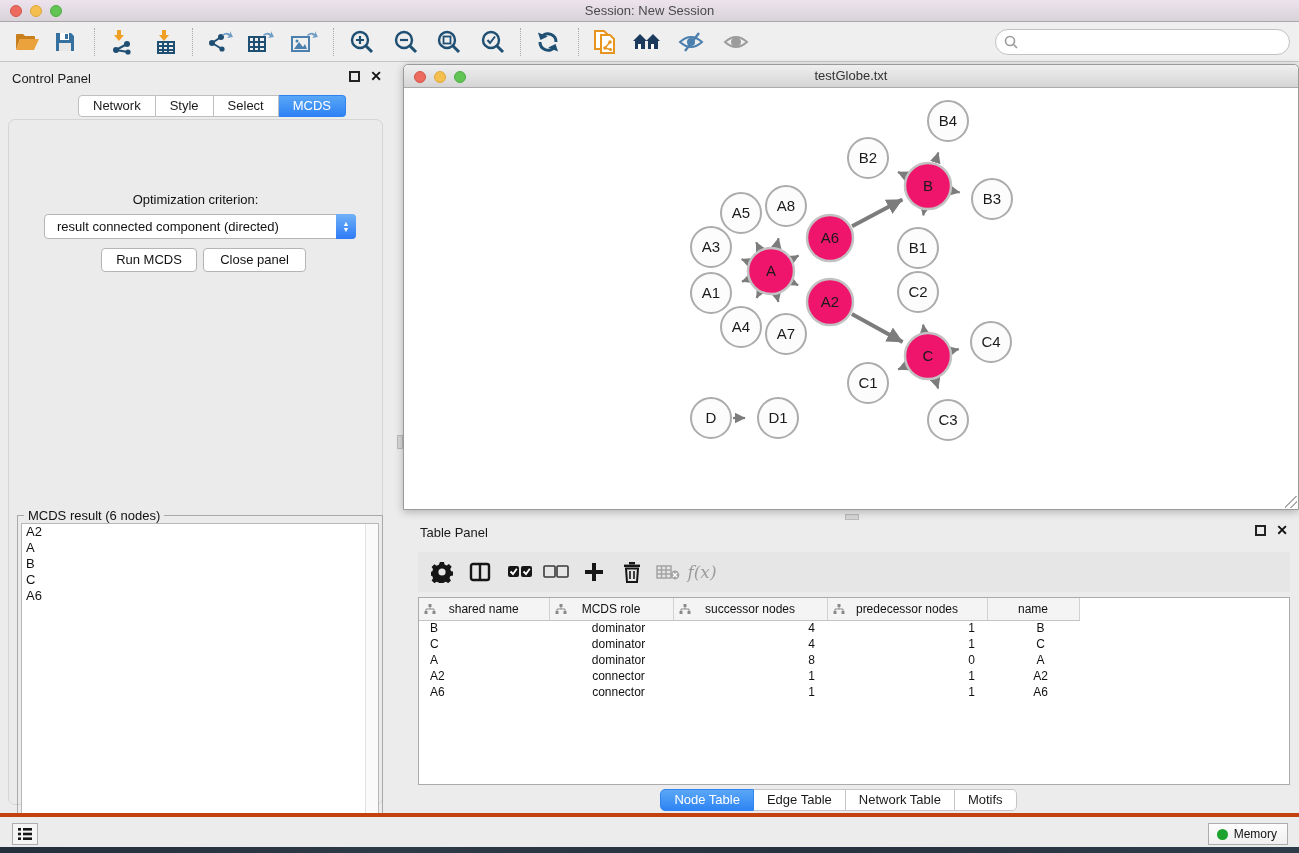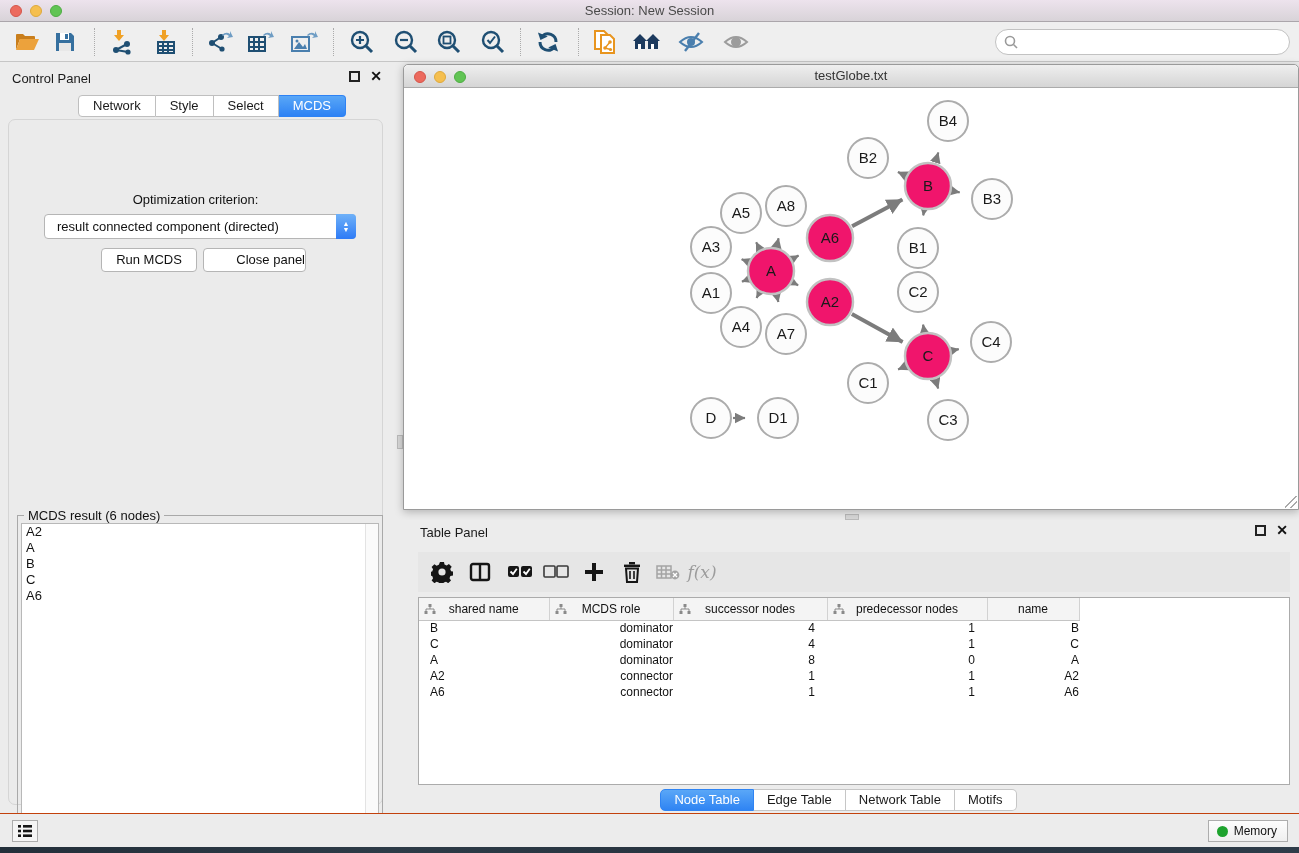--- a/index.html
+++ b/index.html
@@ -48,21 +48,21 @@
   #criterion { position:absolute; left:35px; top:94px; width:312px; height:25px; background:#FFF;
     border:1px solid #B5B5B5; border-radius:4px; display:flex; align-items:center; }
   #criterion-value { flex:1; font-size:13px; color:#111; padding-left:12px; white-space:nowrap; }
   #criterion-stepper { width:20px; height:25px; margin:-1px -1px -1px 0;
     background:linear-gradient(#6FB1F8,#2E7BF6); border-radius:0 4px 4px 0;
     display:flex; flex-direction:column; align-items:center; justify-content:center; color:#FFF; }
   #criterion-stepper span { font-size:7px; line-height:6px; }
   .cp-btn { position:absolute; top:128px; height:24px; background:#FFF; border:1px solid #B5B5B5;
     border-radius:4px; font-size:13px; color:#111; text-align:center; line-height:22px; }
   #run-btn { left:92px; width:96px; }
-  #closep-btn { left:194px; width:103px;text-align:right; }
+  #closep-btn { left:194px; width:103px; }
   #result-group { position:absolute; left:8px; top:395px; width:366px; height:340px;
     border:1px solid #A9A9A9; }
   #result-title { position:absolute; left:6px; top:-8px; background:#EBEBEB; padding:0 4px;
     font-size:13px; color:#111; }
   #result-list { position:absolute; left:3px; top:7px; width:358px; height:328px; background:#FFF;
     border:1px solid #B8B8B8; overflow:hidden; }
   #result-scroll { position:absolute; right:0; top:0; width:13px; height:100%;
     background:#FAFAFA; border-left:1px solid #E3E3E3; }
   .list-item { font-size:13px; line-height:16px; padding-left:4px; color:#111; }
 
@@ -95,32 +95,32 @@
   #fx-label { font-family:"DejaVu Serif", serif; font-style:italic; font-size:17px; color:#9C9C9C; }
   #table-area { position:absolute; left:28px; top:77px; width:872px; height:188px;
     background:#FFF; border:1px solid #ABABAB; overflow:hidden; }
   #node-table { border-collapse:collapse; table-layout:fixed; }
   #node-table th { height:22px; background:#F4F4F4; border-bottom:1px solid #C4C4C4;
     border-right:1px solid #D2D2D2; font-size:12px; font-weight:normal; color:#111;
     position:relative; text-align:center; }
   #node-table th .th-ico { position:absolute; left:5px; top:5px; }
   #node-table td { height:16px; font-size:12px; color:#111; white-space:nowrap; overflow:hidden; }
   td.al { text-align:left; padding-left:11px; }
-  td.al2 { text-align:right; padding-left:15px; }
+  td.al2 { text-align:center; padding-left:15px; }
   td.ar { text-align:right; padding-right:12px; }
   #bottom-tabs { position:absolute; left:0; right:12px; top:269px; display:flex; justify-content:center; }
   .bottom-tab { height:22px; line-height:20px; padding:0 13px; font-size:13px; color:#1A1A1A;
     background:#FFF; border:1px solid #C6C6C6; border-left:none; }
   .bottom-tab:first-child { border-left:1px solid #C6C6C6; border-radius:5px 0 0 5px; }
   .bottom-tab:last-child { border-radius:0 5px 5px 0; }
   .bottom-tab.active { background:linear-gradient(#5AA7F7,#2F84F3); color:#FFF; border-color:#2F84F3; }
 
   
   #statusbar { left:0; top:813px; width:1299px; height:34px; background:#ECECEC;
-    border-top:1px solid #c2410c; }
+    border-top:4px solid #c2410c; }
   #list-btn { position:absolute; left:12px; top:6px; width:26px; height:22px; background:#F5F5F5;
     border:1px solid #ADADAD; display:flex; align-items:center; justify-content:center; }
   #memory-btn { position:absolute; right:11px; top:6px; height:22px; padding:0 10px 0 8px;
     background:linear-gradient(#FDFDFD,#EFEFEF); border:1px solid #ADADAD;
     display:flex; align-items:center; gap:6px; font-size:12px; color:#111; }
   #memory-dot { width:11px; height:11px; border-radius:50%; background:#1EA32E; }
   #desktop-strip { left:0; top:847px; width:1299px; height:6px;
     background:linear-gradient(90deg,#232F3A,#2D3B47 30%,#26323E 60%,#2E3C49); }
 </style>
 </head>

